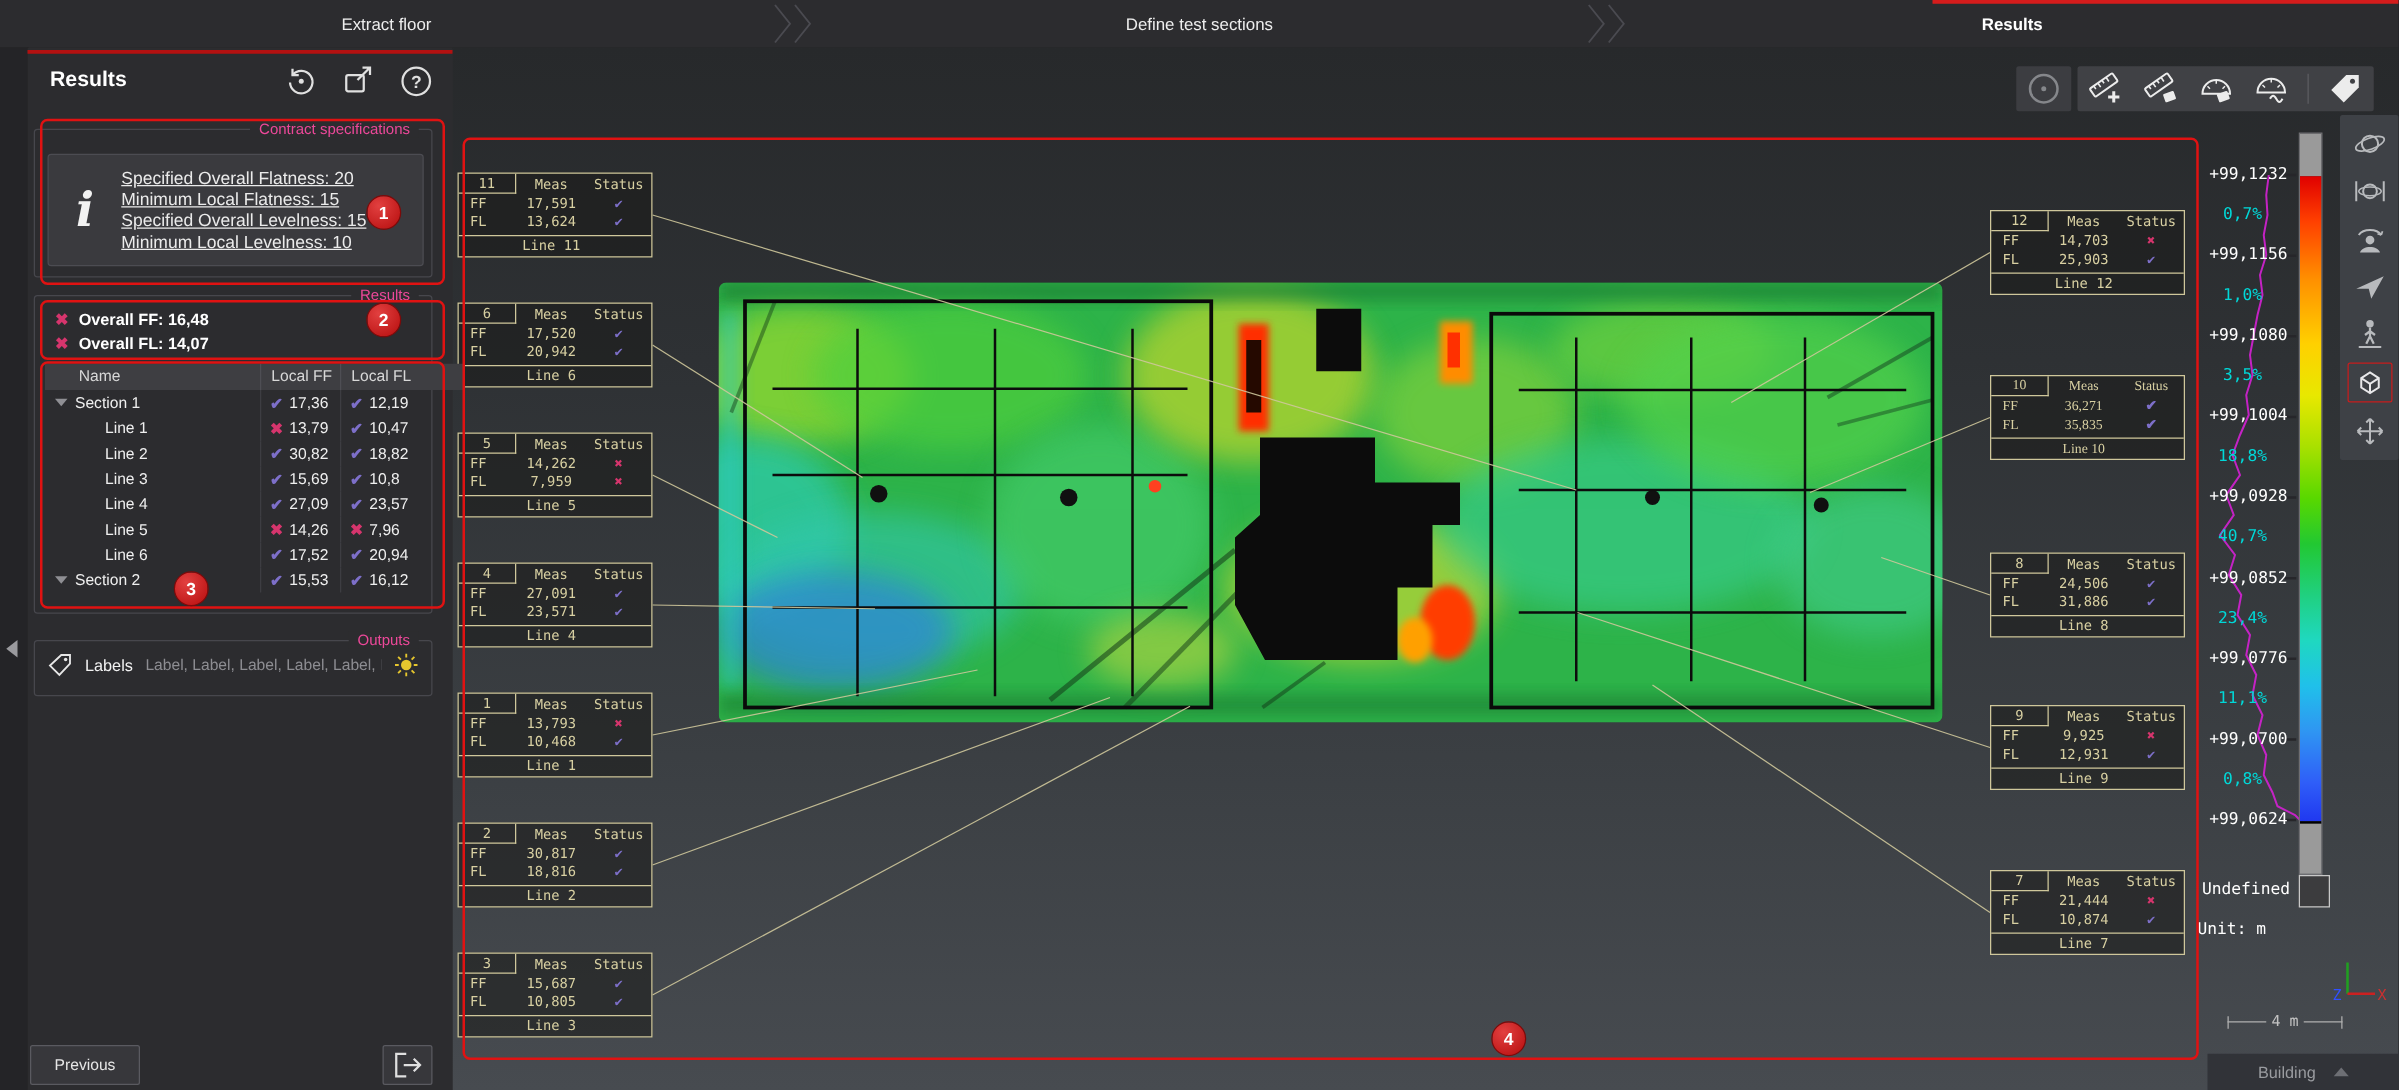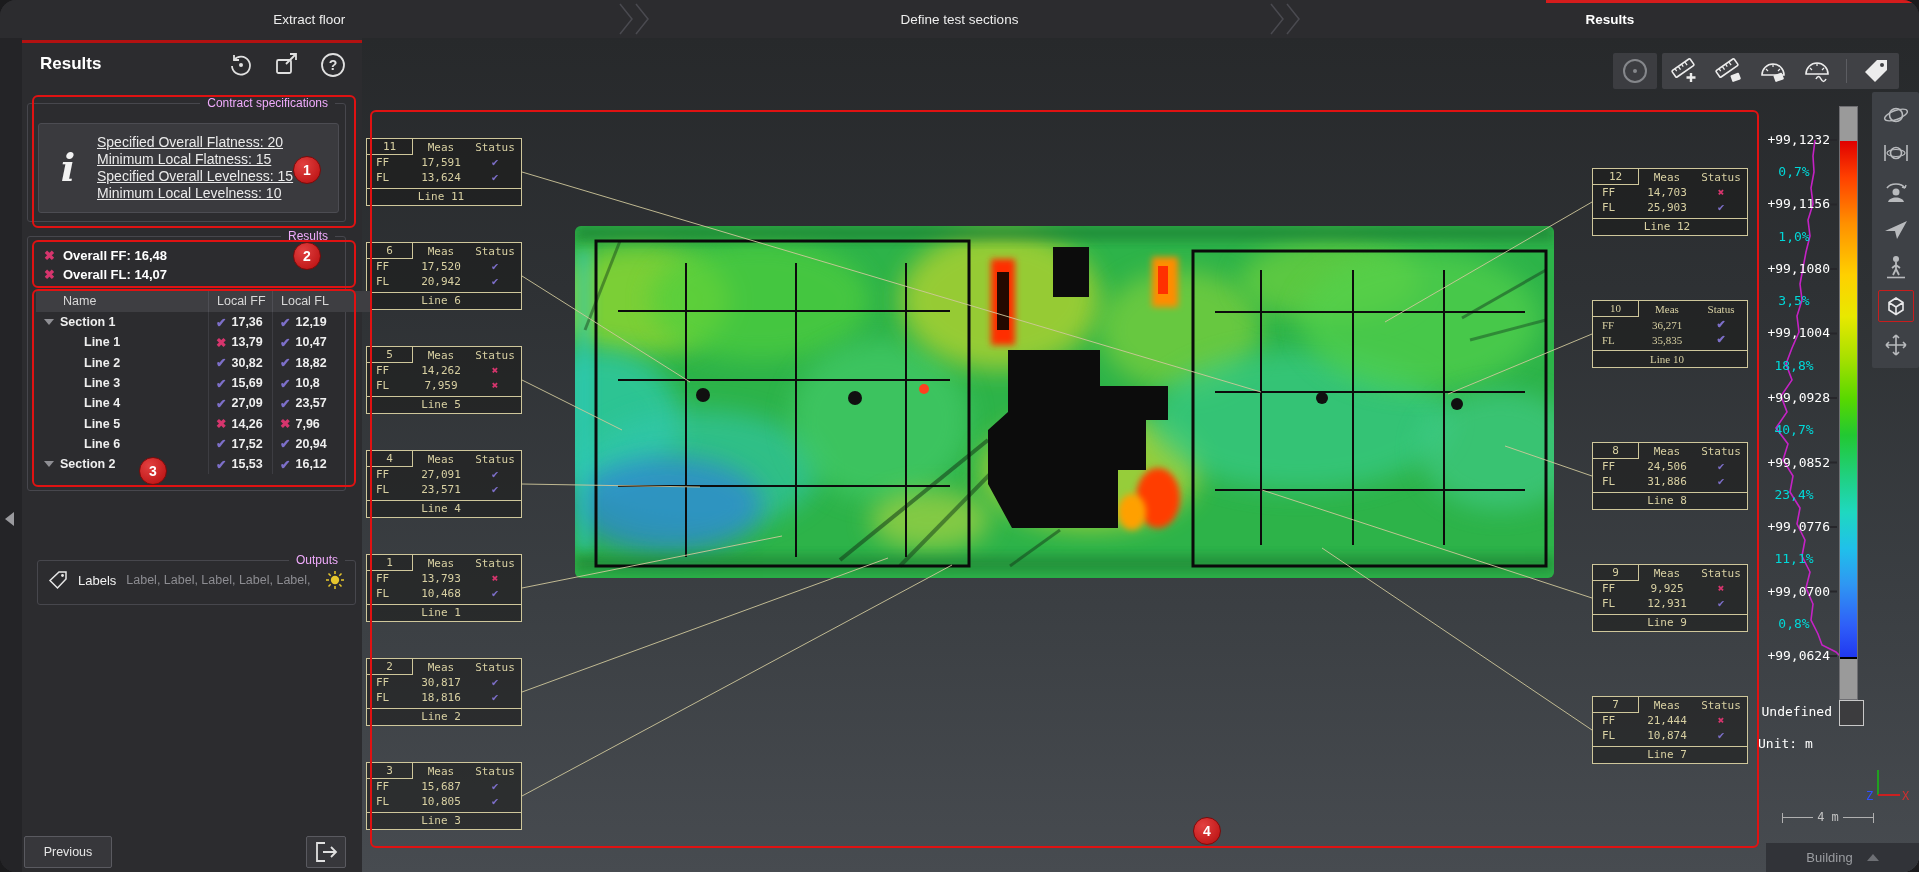--- a/index.html
+++ b/index.html
@@ -1,53 +1,53 @@
 <!DOCTYPE html>
 <html><head>
 <meta charset="utf-8">
 <style>
   html,body{margin:0;padding:0;background:#1b1b1d;}
   #root{position:relative;width:1919px;height:872px;overflow:hidden;
-        font-family:"Liberation Sans",sans-serif;background:#2d2d30;color:#e8e8e8;border-radius:16px;}
+        font-family:"Liberation Sans",sans-serif;background:#2d2d30;color:#e8e8e8;}
 
   
   .stepbar{position:absolute;left:0;top:0;width:1919px;height:38px;background:#2c2c2f;
            border-bottom:1px solid #222225;display:flex;align-items:stretch;}
   .step{flex:1;display:flex;align-items:center;justify-content:center;font-size:13.5px;color:#ededed;}
   .step.active{font-weight:700;color:#ffffff;}
   .chev{display:flex;align-items:center;}
   .red-topline{position:absolute;left:1546px;top:0;width:373px;height:3px;background:#d51c1c;}
 
   
   .edge-strip{position:absolute;left:0;top:38px;width:22px;height:834px;background:#242427;border-right:1px solid #1c1c1f;}
   .collapse-arrow{position:absolute;left:5px;top:512px;width:0;height:0;
       border-top:7px solid transparent;border-bottom:7px solid transparent;border-right:9px solid #9a9a9e;}
   .panel{position:absolute;left:22px;top:38px;width:340px;height:834px;background:#2c2c2f;}
   .panel-accent{position:absolute;left:0;top:2px;width:340px;height:3px;background:#b31111;}
   .panel-title{position:absolute;left:18px;top:16px;font-size:17px;font-weight:700;color:#ffffff;}
   .ph-icons{position:absolute;right:14px;top:12px;display:flex;gap:16px;}
   .icon-btn{width:30px;height:30px;display:flex;align-items:center;justify-content:center;cursor:pointer;}
 
   .groupbox{position:absolute;border:1px solid #47474d;border-radius:3px;}
-  .gtitle{position:absolute;top:-8px;right:10px;background:#2c2c2f;padding:0 7px;font-size:12px;color:#f0abfc;}
+  .gtitle{position:absolute;top:-8px;right:10px;background:#2c2c2f;padding:0 7px;font-size:12px;color:#ec4899;}
 
   .infobox{position:absolute;left:10px;top:19px;width:299px;height:88px;background:#3a3a3e;
            border:1px solid #4c4c52;border-radius:3px;display:flex;align-items:center;}
   .info-i{width:58px;text-align:center;font-family:"DejaVu Serif",serif;font-style:italic;font-weight:700;
           font-size:38px;color:#f2f2f2;line-height:1;}
   .spec-lines{font-size:14px;line-height:17px;color:#ebebeb;text-decoration:underline;}
 
   .overall-row{display:flex;align-items:center;gap:8px;height:19px;font-size:13px;font-weight:700;color:#ffffff;padding-left:8px;}
 
   .ptable{position:absolute;left:14px;top:253px;width:336px;}
   .thead{display:grid;grid-template-columns:172px 64px 100px;background:#3e3e42;height:21px;
          align-items:center;font-size:12.5px;color:#d8d8d8;}
   .thead .tc{padding-left:8px;border-left:1px solid #4e4e54;height:21px;line-height:21px;}
   .thead .tc:first-child{border-left:none;padding-left:27px;}
-  .trow{display:grid;grid-template-columns:172px 64px 100px;height:20.3px;align-items:center;font-size:12.5px;color:#efefef;font-weight:bold;}
+  .trow{display:grid;grid-template-columns:172px 64px 100px;height:20.3px;align-items:center;font-size:12.5px;color:#efefef;}
   .trow .name{display:flex;align-items:center;gap:6px;padding-left:8px;}
   .trow .name.line{padding-left:48px;}
   .tchev{width:0;height:0;border-left:5px solid transparent;border-right:5px solid transparent;border-top:6px solid #8f8f94;}
   .trow .cell{display:flex;align-items:center;gap:5px;padding-left:7px;height:20.3px;border-left:1px solid #3d3d42;}
 
   .mark::before{font-weight:700;}
   .mark[data-status="pass"]::before{content:"✔";color:#7d6fc9;}
   .mark[data-status="fail"]::before{content:"✖";color:#d6356d;}
 
   .outputs-row{position:absolute;left:10px;top:9px;right:10px;display:flex;align-items:center;gap:10px;}
@@ -755,21 +755,21 @@
             <span class="mark" data-status="pass"></span>
             <span>15,53</span>
           </span>
         <span class="cell">
             <span class="mark" data-status="pass"></span>
             <span>16,12</span>
           </span>
       </div>
     </div>
 
-    <div class="groupbox" style="left:15px;top:474px;width:317px;height:43px;margin-top:48px;">
+    <div class="groupbox" style="left:5px;top:474px;width:317px;height:43px;">
       <span class="gtitle">Outputs</span>
       <div class="outputs-row">
         <svg width="20" height="20">
             <path d="M11 2 h7 v7 L9.5 18 2 10.5 Z" stroke="#e6e6e6" stroke-width="1.5" fill="none"></path>
             <circle cx="14.5" cy="5.5" r="1.4" fill="#e6e6e6"></circle>
           </svg>
         <span class="outputs-label">Labels</span>
         <span class="outputs-value">Label, Label, Label, Label, Label, Lab</span>
         <svg width="20" height="20">
             <circle cx="10" cy="10" r="4.2" fill="#e6c62e"></circle>

